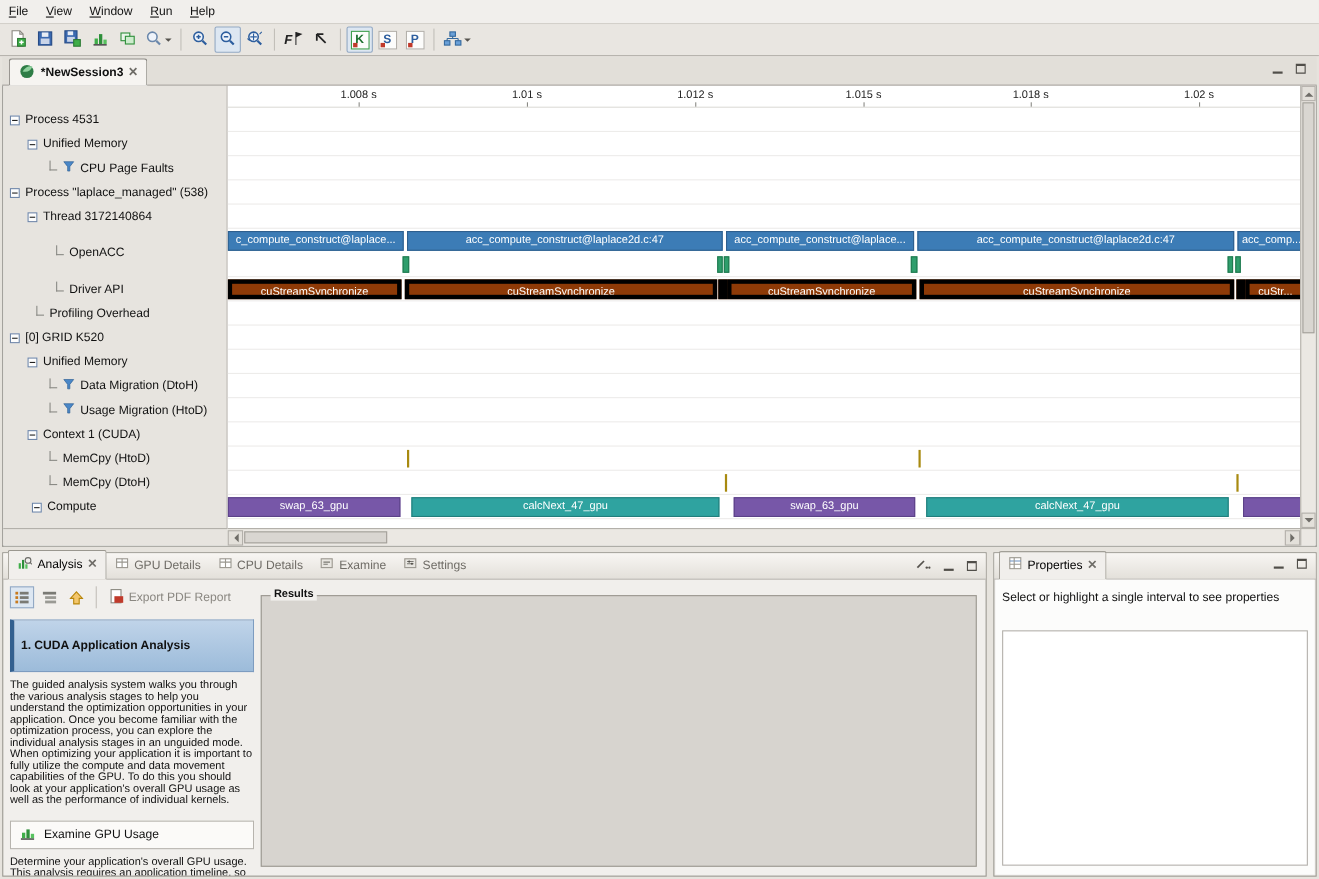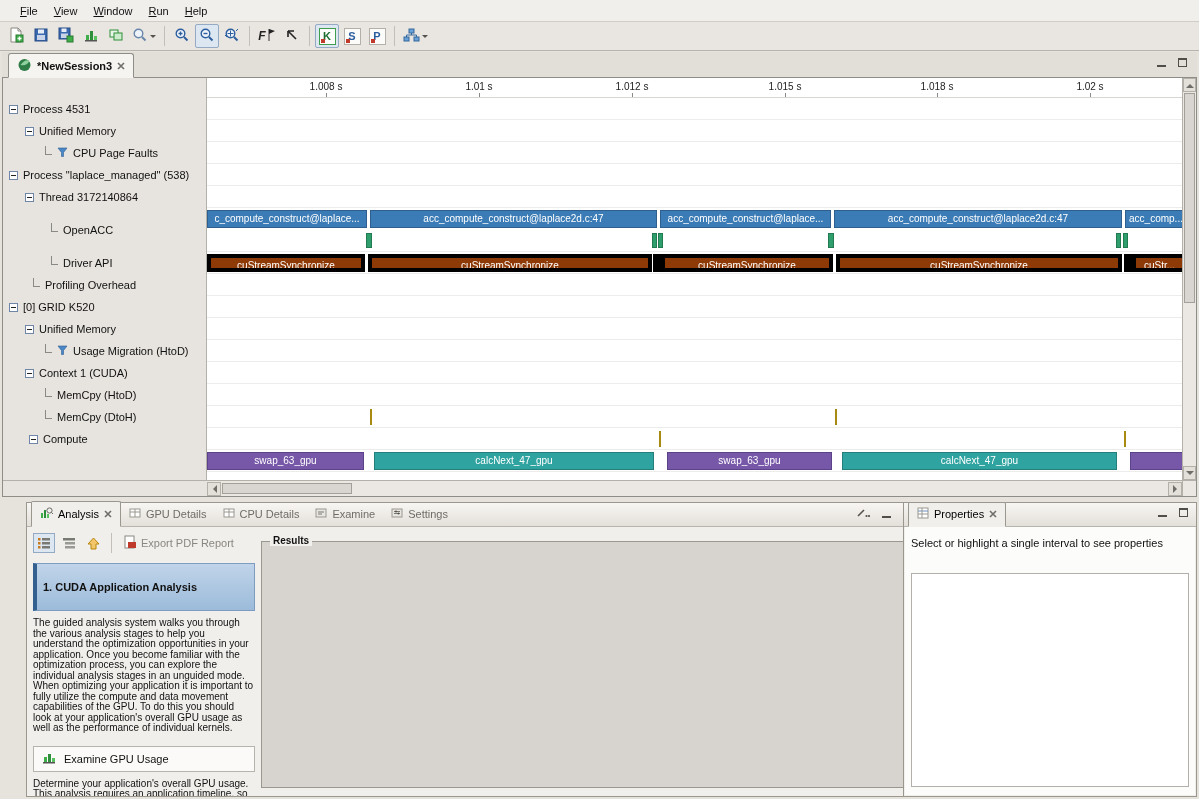--- a/index.html
+++ b/index.html
@@ -1,21 +1,21 @@
 <!DOCTYPE html>
 <html><head>
 <meta charset="utf-8">
 <style>
   * { margin:0; padding:0; box-sizing:border-box; }
   html,body { width:1199px; height:799px; overflow:hidden; }
   body { font-family:"Liberation Sans", sans-serif; font-size:11px; color:#111; background:#e6e3dd; }
   .app { position:relative; width:1199px; height:799px; background:#e6e3dd; }
 
   
-  .menubar { height:22px; background:#f1efec; border-bottom:1px solid #d0cdc7; display:flex; align-items:center; padding-left:12px; }
+  .menubar { height:22px; background:#f1efec; border-bottom:1px solid #d0cdc7; display:flex; align-items:center; padding-left:0; }
   .menu-item { padding:3px 8px; cursor:default; }
   .menu-item::first-letter { text-decoration:underline; }
 
   
   .toolbar { height:29px; background:#e9e6e1; border-bottom:1px solid #b7b4ae; display:flex; align-items:center; padding:0 4px; gap:1px; }
   .tbtn { min-width:24px; height:24px; display:flex; align-items:center; justify-content:center; border:1px solid transparent; border-radius:2px; gap:2px; padding:0 2px; }
   .tbtn.pressed { border-color:#93a9c4; background:#dde7f2; }
   .tsep { width:1px; height:20px; background:#c2bfb9; margin:0 4px; }
   .caret { width:0; height:0; border:3px solid transparent; border-top-color:#55524d; margin-top:3px; }
   .lbox { width:17px; height:17px; border:1px solid #b3b0aa; background:#fcfcfb; display:flex; align-items:center; justify-content:center; position:relative; font-weight:bold; font-size:11px; }
@@ -66,21 +66,21 @@
   .hthumb { position:absolute; left:15px; top:2px; width:130px; height:11px; background:#d9d6d1; border:1px solid #a3a09a; }
   .vthumb { position:absolute; top:15px; left:1px; width:11px; height:210px; background:#d9d6d1; border:1px solid #a3a09a; }
   .arr { width:0; height:0; border:4px solid transparent; }
   .arr.up { border-bottom-color:#6f6d68; margin-top:-3px; }
   .arr.down { border-top-color:#6f6d68; margin-bottom:-3px; }
   .arr.left { border-right-color:#6f6d68; margin-left:-3px; }
   .arr.right { border-left-color:#6f6d68; margin-right:-3px; }
 
   
   .bpanel { position:absolute; top:502px; bottom:2px; background:#f1efec; border:1px solid #9a978f; }
-  .panel-analysis { left:2px; width:895px;margin-left:24px; }
+  .panel-analysis { left:2px; width:895px; }
   .panel-props { left:903px; right:2px; }
   .ptabbar { height:24px; background:linear-gradient(#f8f6f3,#e3e0da); border-bottom:1px solid #b7b4ae; display:flex; align-items:flex-end; position:relative; padding-left:4px; }
   .ptab { display:flex; align-items:center; gap:5px; padding:4px 8px 5px; color:#6f6c66; white-space:nowrap; }
   .ptab.active { background:#f1efec; border:1px solid #9a978f; border-bottom:1px solid #f1efec; margin-bottom:-1px; border-radius:2px 2px 0 0; color:#000; }
   .pwinbtns { position:absolute; right:8px; top:5px; display:flex; gap:12px; align-items:center; }
 
   .a-content { position:absolute; top:24px; left:0; right:0; bottom:0; }
   .a-tools { position:absolute; left:6px; top:4px; height:24px; display:flex; align-items:center; gap:3px; }
   .itbtn { min-width:20px; height:20px; display:flex; align-items:center; justify-content:center; border:1px solid transparent; gap:4px; padding:0 3px; }
   .itbtn.pressed { border-color:#93a9c4; background:#dde7f2; }
@@ -292,20 +292,27 @@
           <span class="exp">
             <span class="minus"></span>
           </span>
           <span class="tl">[0] GRID K520</span>
         </div>
       <div class="tree-row" style="padding-left:22px">
           <span class="exp">
             <span class="minus"></span>
           </span>
           <span class="tl">Unified Memory</span>
+        </div>
+      <div class="tree-row" style="padding-left:42px">
+          <span class="elbow"></span>
+          <span><svg width="11" height="11">
+              <path d="M1 1 h9 l-3.5 4.5 v4 h-2 v-4 z" fill="#4a87c7" stroke="#2d5e94" stroke-width="0.6"></path>
+            </svg></span>
+          <span class="tl">Data Migration (DtoH)</span>
         </div>
       <div class="tree-row" style="padding-left:42px">
           <span class="elbow"></span>
           <span><svg width="11" height="11">
               <path d="M1 1 h9 l-3.5 4.5 v4 h-2 v-4 z" fill="#4a87c7" stroke="#2d5e94" stroke-width="0.6"></path>
             </svg></span>
           <span class="tl">Usage Migration (HtoD)</span>
         </div>
       <div class="tree-row" style="padding-left:22px">
           <span class="exp">

